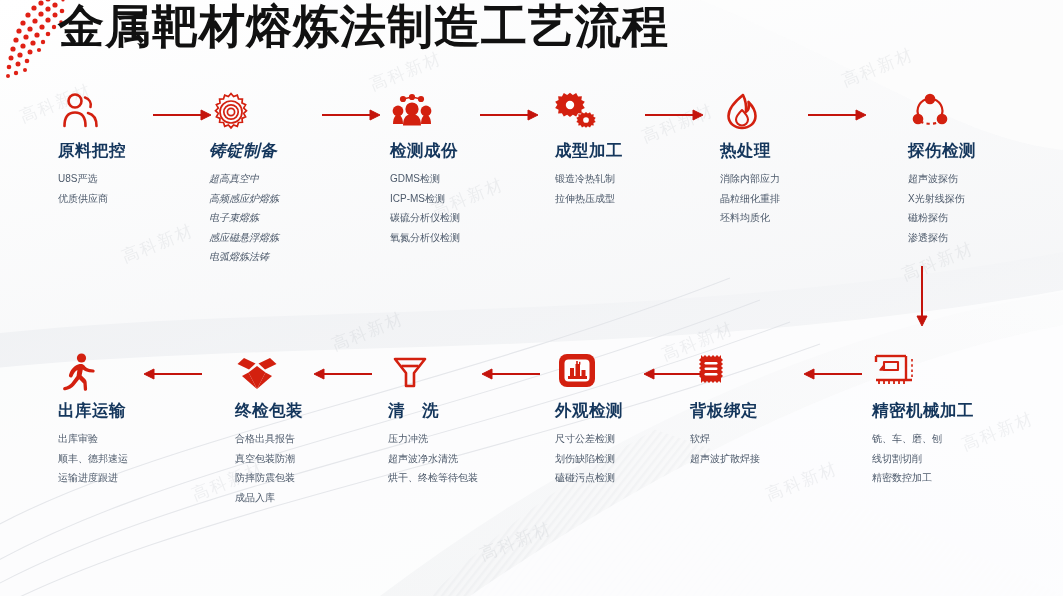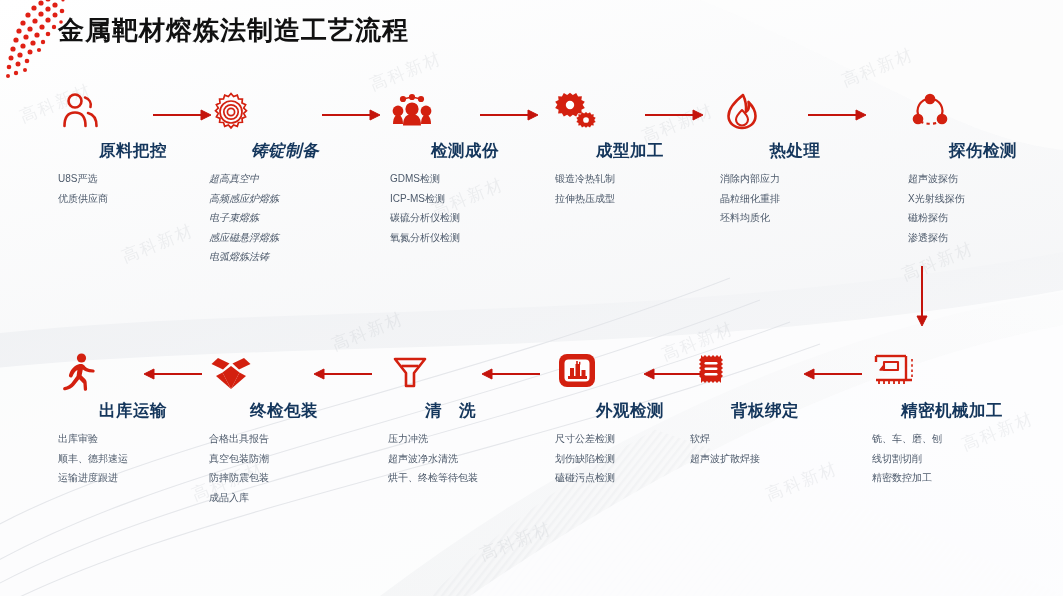--- a/index.html
+++ b/index.html
@@ -26,40 +26,39 @@
     pointer-events: none;
   }
 
   
   #corner-dots { position: absolute; left: 0; top: -6px; z-index: 2; }
 
   
   .title {
     position: absolute;
     left: 58px; top: 5px;
-    font-size: 26px;
+    font-size: 46px;
     line-height: 50px;
     color: #111111;
-    font-family: Liberation Sans, sans-serif;
+    font-family: Liberation Mono, monospace;
     letter-spacing: 1px;
     z-index: 5;
   }
 
   
   .node { position: absolute; z-index: 4; }
   .node .icon { height: 44px; margin-bottom: 6px; display: block; }
   .node .icon svg { display: block; }
   .node h3 {
     font-size: 16.5px;
     font-weight: bold;
     color: #14365c;
     letter-spacing: 0.5px;
     margin-bottom: 7px;
     white-space: pre;
-    text-align: center;
   }
   .node ul { list-style: none; }
   .node li {
     font-size: 10px;
     line-height: 19.5px;
     color: #4d5a6b;
     white-space: normal;
   }
 
   
@@ -397,21 +396,21 @@
     </svg>
   </span>
   <h3>出库运输</h3>
   <ul>
     <li>出库审验</li>
     <li>顺丰、德邦速运</li>
     <li>运输进度跟进</li>
   </ul>
 </div>
 
-<div class="node" style="left:209px; top:350px; width:150px;">
+<div class="node" style="left:235px; top:350px; width:150px;">
   <span class="icon">
     <svg width="44" height="44" viewBox="0 0 44 44" fill="#d3200f">
       <path d="M9 8 L20.5 13.5 L14 19.5 L2.5 14 Z"></path>
       <path d="M35 8 L23.5 13.5 L30 19.5 L41.5 14 Z"></path>
       <path d="M22 16 L30.5 22.5 L22 39 L13.5 22.5 Z"></path>
       <path d="M13.5 22.5 L22 39 L7 26 Z"></path>
       <path d="M30.5 22.5 L22 39 L37 26 Z"></path>
     </svg>
   </span>
   <h3>终检包装</h3>

